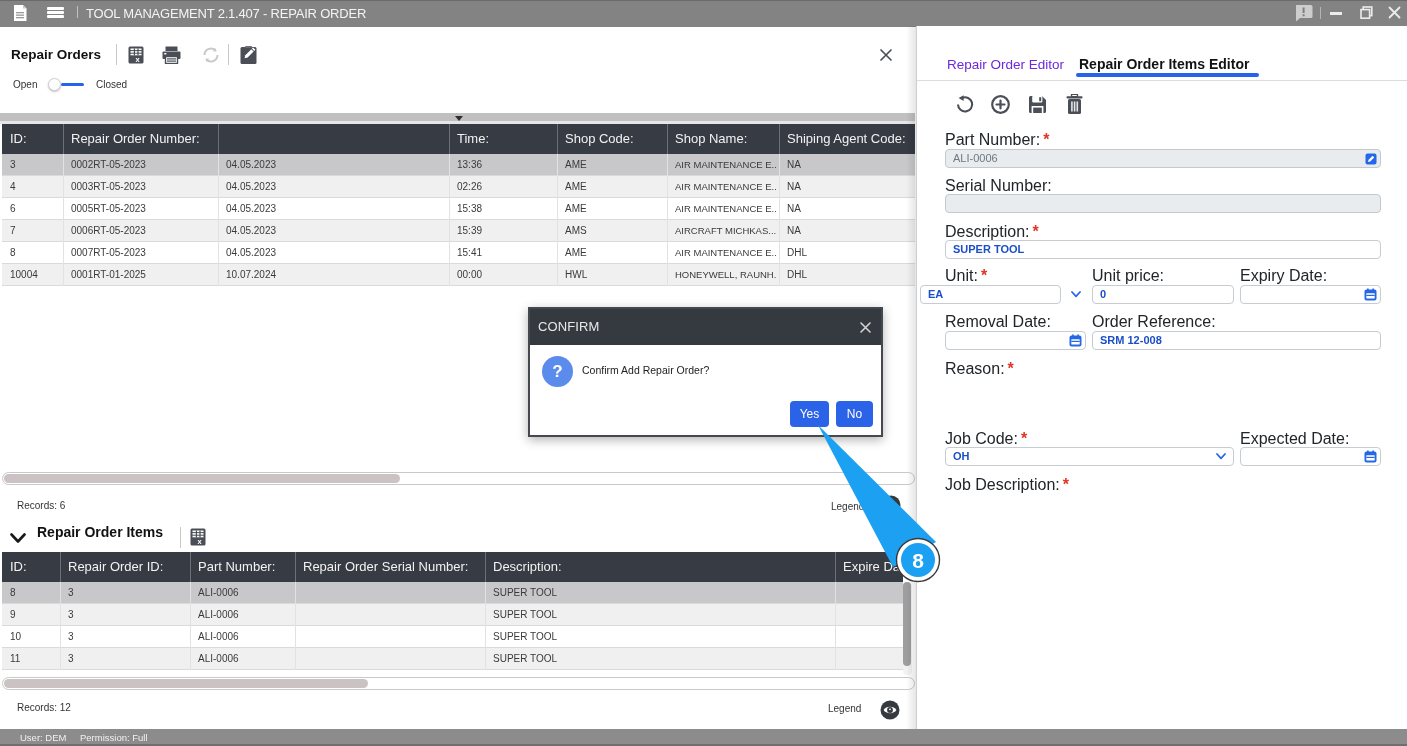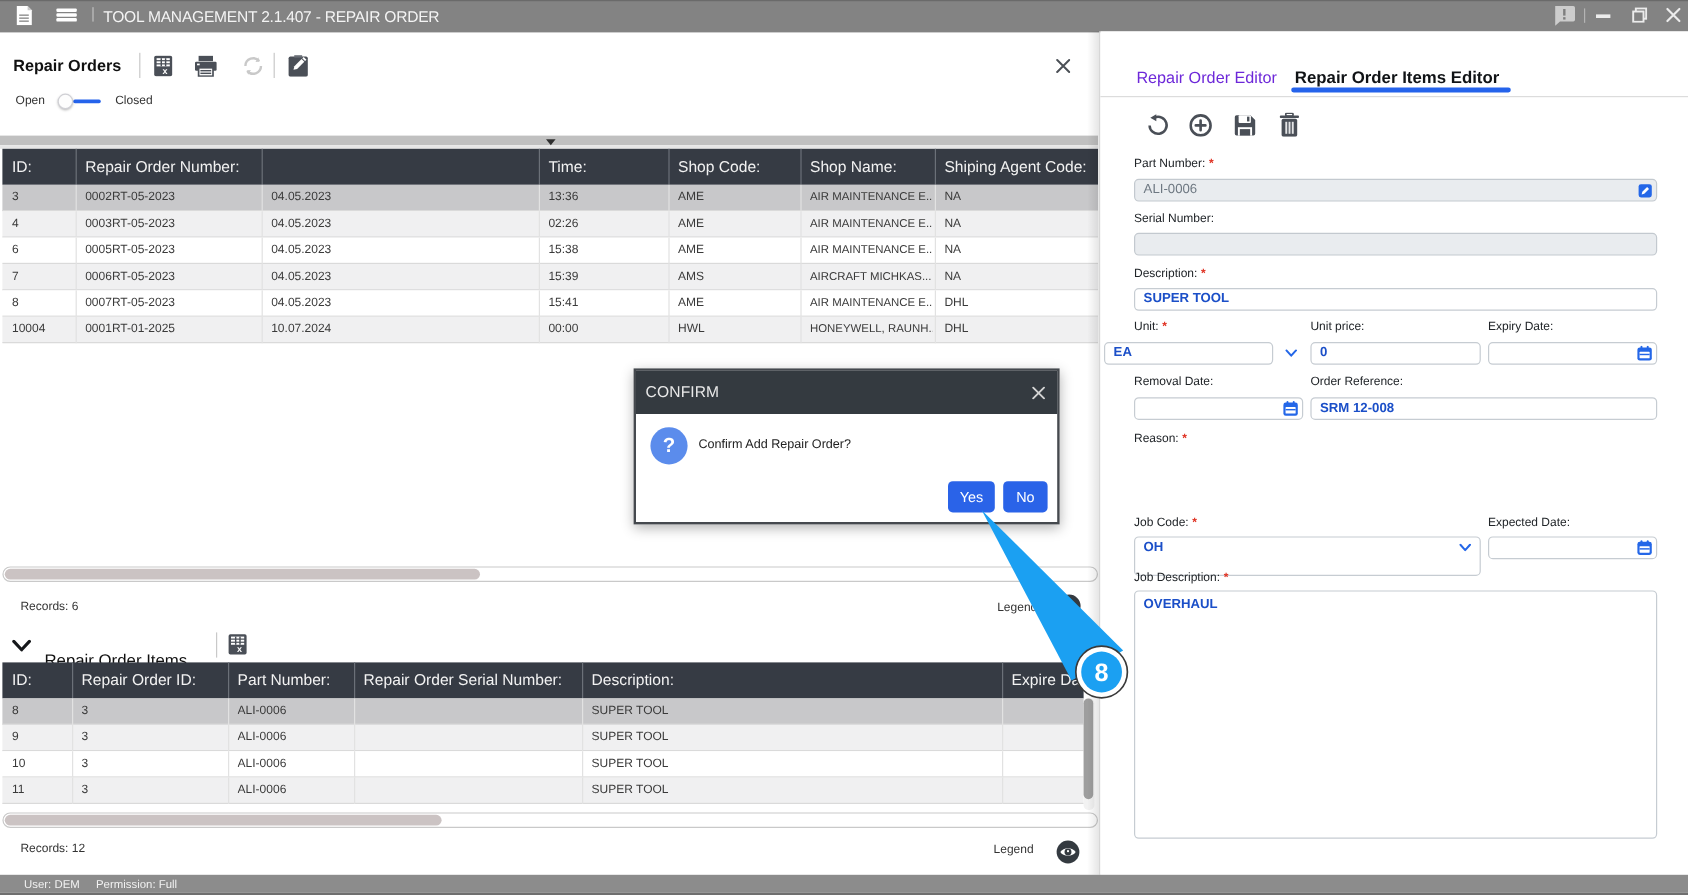--- a/index.html
+++ b/index.html
@@ -1,19 +1,19 @@
 <!DOCTYPE html>
 <html><head>
 <meta charset="utf-8">
 <style>
 * { margin:0; padding:0; box-sizing:border-box; }
 html,body { width:1407px; height:746px; font-family:"Liberation Sans",sans-serif; background:#fff; overflow:hidden; }
 .abs { position:absolute; }
 #app { position:relative; width:1407px; height:746px; background:#fff; overflow:hidden; }
-.lbl { position:absolute; font-size:10px; color:#212529; white-space:nowrap; }
+.lbl { position:absolute; font-size:16px; color:#212529; white-space:nowrap; }
 .lbl .req { color:#e03425; margin-left:3px; font-weight:bold; }
 .inp { position:absolute; border:1px solid #c6ccd2; border-radius:4px; background:#fff;
        font-size:11px; font-weight:bold; color:#1b4fc8; line-height:17px; padding:0 0 0 7px; }
 .inp.dis { background:#e9ecef; color:#6e7882; font-weight:normal; border-color:#c3c9cf; }
 .cell { position:absolute; overflow:hidden; white-space:nowrap; font-size:10px; color:#3a3a3a; }
 .cell.sm { font-size:9.5px; }
 .hcell { position:absolute; overflow:hidden; white-space:nowrap; font-size:13px; color:#f2f2f2; }
 </style>
 </head>
 <body>
@@ -192,21 +192,21 @@
 <div class="abs" style="left:831px;top:501px;font-size:10px;color:#333">Legend</div>
 <svg class="abs" style="left:881px;top:495px" width="20" height="20" viewBox="0 0 20 20">
 <circle cx="10" cy="10" r="9.5" fill="#343a40"></circle>
 <path d="M3.6 10 C6 5.8 14 5.8 16.4 10 C14 14.2 6 14.2 3.6 10 Z" fill="#fff"></path>
 <circle cx="10" cy="10" r="2.9" fill="#343a40"></circle>
 <circle cx="10" cy="9.3" r="0.9" fill="#fff"></circle>
 </svg>
 <svg class="abs" style="left:10px;top:533px" width="16" height="11" viewBox="0 0 16 11">
       <path d="M1.5 1.5 L8 8.5 L14.5 1.5" fill="none" stroke="#16181b" stroke-width="2.6" stroke-linecap="round" stroke-linejoin="round"></path>
     </svg>
-<div class="abs" style="left:37px;top:542px;font-size:14px;font-weight:normal;color:#111">Repair Order Items</div>
+<div class="abs" style="left:37px;top:524px;font-size:14px;font-weight:bold;color:#111">Repair Order Items</div>
 <div class="abs" style="left:180px;top:527px;width:1px;height:21px;background:#c9c9c9"></div>
 <svg class="abs" style="left:190px;top:528px" width="16" height="18" viewBox="0 0 16 18">
   <rect x="0.5" y="0.5" width="15" height="17" rx="1.5" fill="#4a4f57"></rect>
   <rect x="2.5" y="2.5" width="11" height="1.6" fill="#fff"></rect>
   <rect x="2.5" y="5.1" width="11" height="1.6" fill="#fff"></rect>
   <rect x="2.5" y="7.7" width="11" height="1.6" fill="#fff"></rect>
   <rect x="5.8" y="2.5" width="1.2" height="6.8" fill="#4a4f57"></rect>
   <rect x="9.4" y="2.5" width="1.2" height="6.8" fill="#4a4f57"></rect>
   <text x="9.5" y="15.7" font-size="7.5" font-weight="bold" fill="#fff" font-family="Liberation Sans" text-anchor="middle">x</text>
  </svg>
@@ -336,35 +336,34 @@
 <rect x="0.5" y="1.5" width="12" height="11" rx="2" fill="#2467e8"></rect>
 <rect x="2.3" y="5.2" width="8.4" height="5.4" rx="0.5" fill="#fff"></rect>
 <rect x="2.3" y="6.8" width="8.4" height="1.2" fill="#2467e8"></rect>
 <rect x="3.1" y="0.2" width="1.6" height="2.6" rx="0.8" fill="#2467e8"></rect>
 <rect x="8.3" y="0.2" width="1.6" height="2.6" rx="0.8" fill="#2467e8"></rect>
 </svg>
 <div class="lbl" style="left:1092px;top:313px">Order Reference:</div>
 <div class="inp" style="left:1092px;top:331px;width:289px;height:19px">SRM 12-008</div>
 <div class="lbl" style="left:945px;top:360px">Reason:<span class="req">*</span></div>
 <div class="lbl" style="left:945px;top:430px">Job Code:<span class="req">*</span></div>
-<div class="inp" style="left:945px;top:447px;width:289px;height:33px">OH</div>
+<div class="inp" style="left:945px;top:447px;width:289px;height:19px">OH</div>
 <svg class="abs" style="left:1216px;top:453px" width="10" height="7" viewBox="0 0 10 7">
 <path d="M1 1 L5 5.4 L9 1" fill="none" stroke="#2467e8" stroke-width="1.7" stroke-linecap="round" stroke-linejoin="round"></path>
 </svg>
 <div class="lbl" style="left:1240px;top:430px">Expected Date:</div>
 <div class="inp" style="left:1240px;top:447px;width:141px;height:19px"></div>
 <svg class="abs" style="left:1364px;top:450px" width="13" height="13" viewBox="0 0 13 13">
 <rect x="0.5" y="1.5" width="12" height="11" rx="2" fill="#2467e8"></rect>
 <rect x="2.3" y="5.2" width="8.4" height="5.4" rx="0.5" fill="#fff"></rect>
 <rect x="2.3" y="6.8" width="8.4" height="1.2" fill="#2467e8"></rect>
 <rect x="3.1" y="0.2" width="1.6" height="2.6" rx="0.8" fill="#2467e8"></rect>
 <rect x="8.3" y="0.2" width="1.6" height="2.6" rx="0.8" fill="#2467e8"></rect>
 </svg>
 <div class="lbl" style="left:945px;top:476px">Job Description:<span class="req">*</span></div>
-<div class="inp" style="left:945px;top:492px;width:436px;height:207px;line-height:19px;padding-top:2px">OVERHAUL</div>
 <div class="abs" style="left:0;top:729px;width:1407px;height:15px;background:#8c8c8c"></div>
 <div class="abs" style="left:0;top:744px;width:1407px;height:2px;background:#6f6f6f"></div>
 <div class="abs" style="left:20px;top:732px;font-size:9.5px;color:#f2f2f2">User: DEM</div>
 <div class="abs" style="left:80px;top:732px;font-size:9.5px;color:#f2f2f2">Permission: Full</div>
 
 <div class="abs" style="left:528px;top:307px;width:355px;height:130px;background:#fff;border:2px solid #45494e;box-shadow:0 3px 10px rgba(0,0,0,.3)"></div>
 <div class="abs" style="left:530px;top:309px;width:351px;height:36px;background:#343a40"></div>
 <div class="abs" style="left:538px;top:319px;font-size:13px;color:#e9e9e9;letter-spacing:.1px">CONFIRM</div>
 <svg class="abs" style="left:860px;top:322px" width="11" height="11" viewBox="0 0 11 11">
 <path d="M1 1 L10 10 M10 1 L1 10" stroke="#d3d3d3" stroke-width="1.6" stroke-linecap="round"></path>

